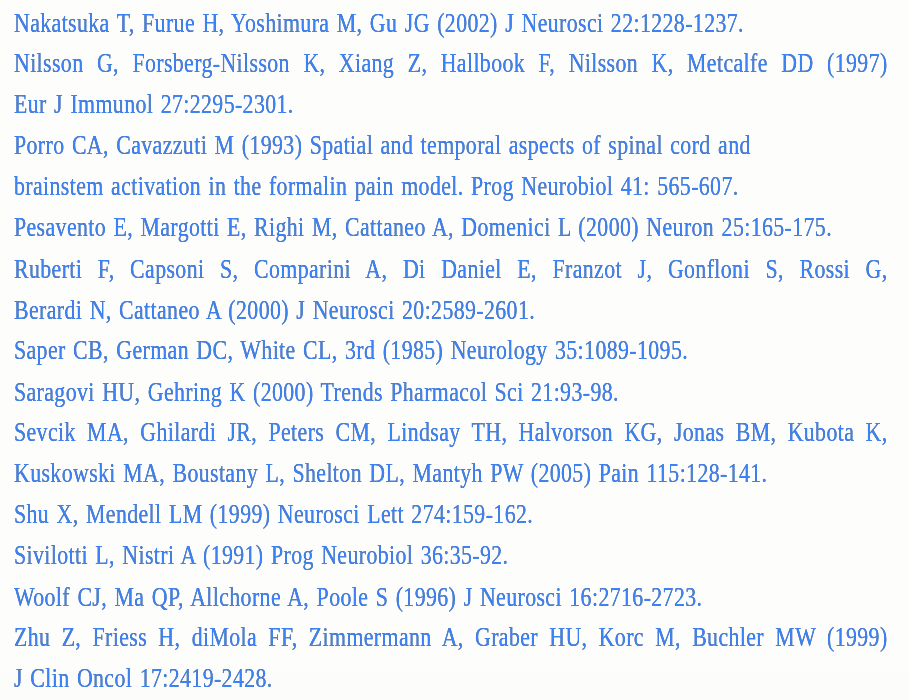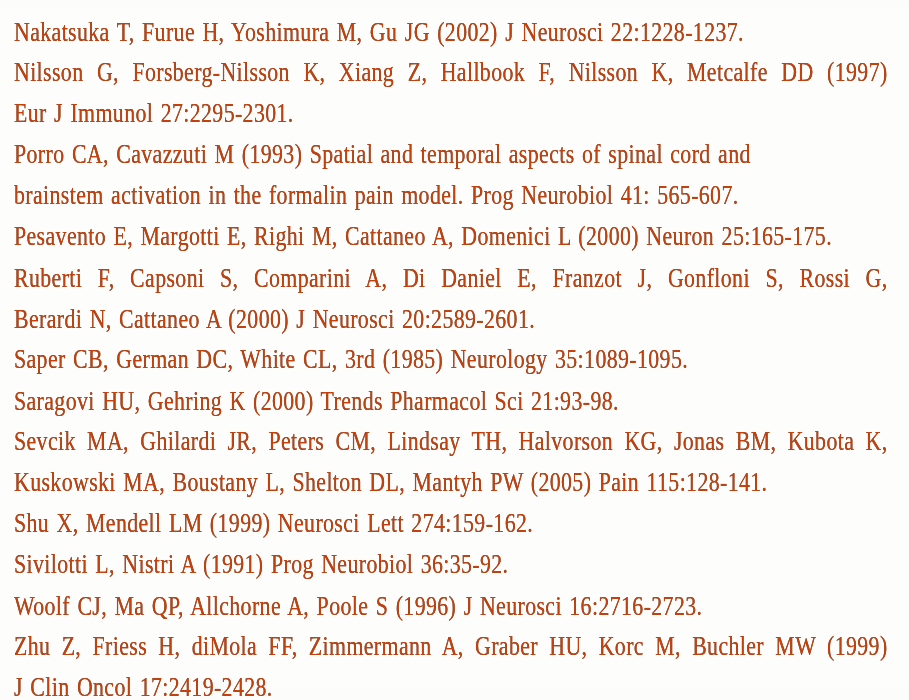--- a/index.html
+++ b/index.html
@@ -9,22 +9,21 @@
     height: 700px;
     overflow: hidden;
     background: #fcfcfb;
   }
   .page {
     position: relative;
     width: 909px;
     height: 672px;
     background: #fdfdfc;
     font-family: "Liberation Serif", "DejaVu Serif", serif;
-    color: #c2410c;
-    margin-top: 9px;
+    color: #3b82f6;
   }
   .textblock {
     position: absolute;
     left: 14px;
     top: 1px;
   }
   .reference {
     margin: 0;
     padding: 0;
   }

